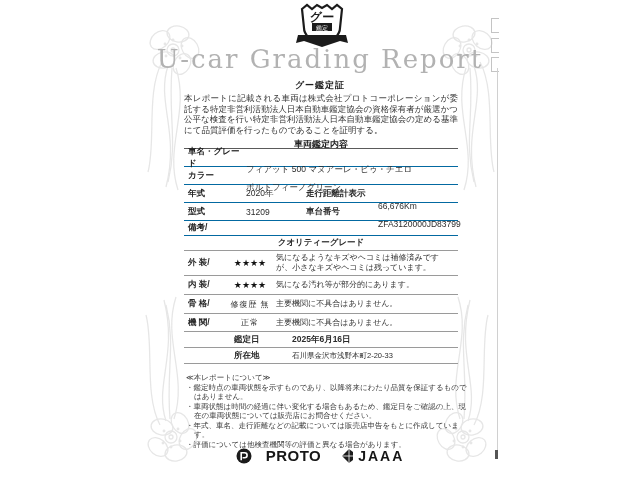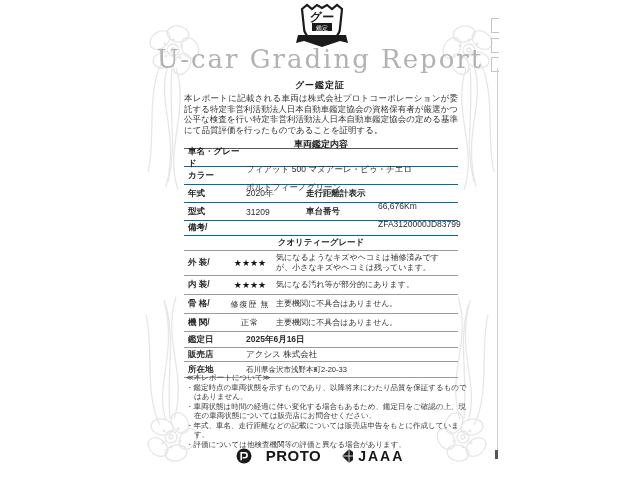--- a/index.html
+++ b/index.html
@@ -51,21 +51,21 @@
   .c-lab2{width:72px;flex:none;font-weight:bold;}
   .h18{height:18px;} .h15{height:15px;}
   .gtitle{height:14px;display:flex;align-items:center;justify-content:center;
     font-weight:bold;border-bottom:1px solid #9a9a9a;}
   .grow{display:flex;align-items:center;border-bottom:1px solid #9a9a9a;box-sizing:border-box;padding:2px 4px;}
   .grow .glab{width:36px;flex:none;font-weight:bold;}
   .grow .gval{width:52px;flex:none;text-align:center;font-size:8px;letter-spacing:1px;}
   .grow .gval.stars{font-size:9px;color:#111;letter-spacing:0;}
   .grow .gdesc{flex:1;font-size:8px;line-height:10px;color:#333;}
   .irow{display:flex;align-items:center;border-bottom:1px solid #9a9a9a;box-sizing:border-box;padding:0 4px;}
-  .irow .ilab{width:58px;flex:none;font-weight:bold;}
+  .irow .ilab{width:58px;flex:none;font-weight:bold;margin-left:46px;}
   .irow .ival{flex:1;}
   .h21{min-height:21px;} .h19{min-height:19px;} .h18g{min-height:18px;}
   .h16{height:16px;} .h14{height:14px;}
 
   
   .notes{position:absolute;left:186px;top:373px;width:282px;font-size:7.5px;line-height:9px;color:#3a3a3a;}
   .notes .ntitle{margin-bottom:1px;}
   .notes .nitem{padding-left:8px;text-indent:-8px;margin-bottom:1px;}
 
   
@@ -236,24 +236,20 @@
     <div class="grow h18g">
       <span class="glab">機 関/</span>
       <span class="gval">正常</span>
       <span class="gdesc">主要機関に不具合はありません。</span>
     </div>
 
     <div class="irow h16">
       <span class="ilab">鑑定日</span>
       <span class="ival" style="font-weight:bold;">2025年6月16日</span>
     </div>
-    <div class="irow h14">
-      <span class="ilab">販売店</span>
-      <span class="ival">アクシス 株式会社</span>
-    </div>
     <div class="irow h16">
       <span class="ilab">所在地</span>
       <span class="ival" style="font-size:7.5px;">石川県金沢市浅野本町2-20-33</span>
     </div>
   </div>
 
   <div class="notes">
     <div class="ntitle">≪本レポートについて≫</div>
     <div class="nitem">・鑑定時点の車両状態を示すものであり、以降将来にわたり品質を保証するものではありません。</div>
     <div class="nitem">・車両状態は時間の経過に伴い変化する場合もあるため、鑑定日をご確認の上、現在の車両状態については販売店にお問合せください。</div>

